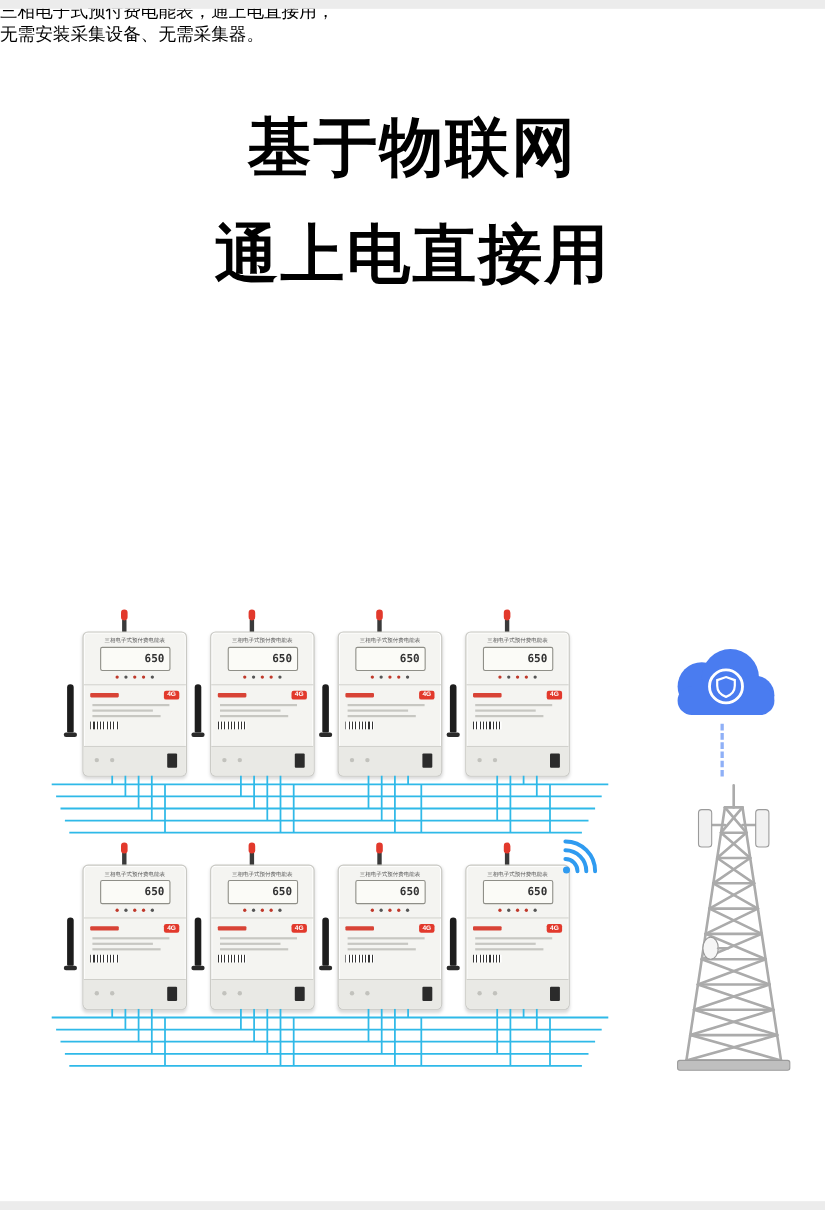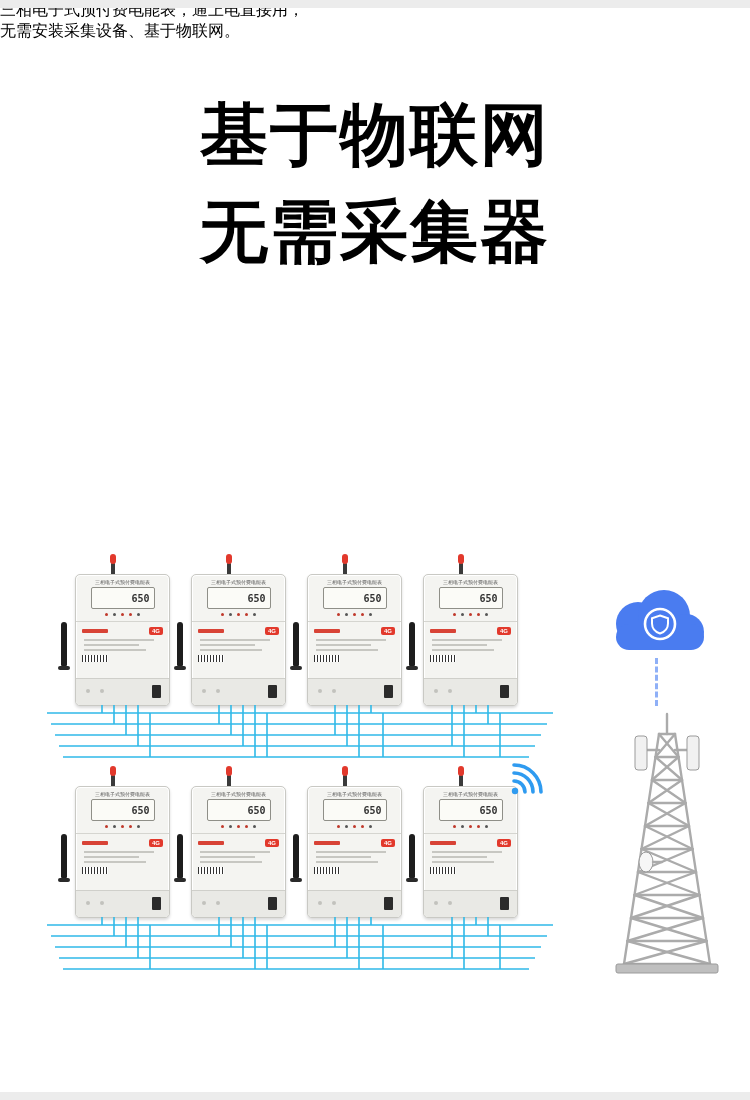--- a/index.html
+++ b/index.html
@@ -2,21 +2,21 @@
 <html><head>
 <meta charset="utf-8">
 <style>
   html,body{margin:0;padding:0;background:#fff;}
   .page{position:relative;width:750px;height:1100px;background:#ffffff;overflow:hidden;
         font-family:"Liberation Sans",sans-serif;}
   .bar{position:absolute;left:0;width:750px;height:8px;background:#ececec;}
   .bar.top{top:0}.bar.bottom{bottom:0}
 
   .headline{position:absolute;top:86px;left:0;width:750px;margin:0;text-align:center;
-            font-size:68px;line-height:97px;font-weight:900;color:#000;letter-spacing:2px;}
+            font-size:58px;line-height:97px;font-weight:900;color:#000;letter-spacing:2px;}
   .subtitle{position:absolute;top:396px;left:0;width:750px;margin:0;text-align:center;
             font-size:29px;line-height:47px;font-weight:500;color:#111;}
 
   
   .meter-row{position:absolute;display:flex;gap:21px;}
   #row1{left:75px;top:560px;}
   #row2{left:75px;top:772px;}
 
   .meter{position:relative;width:95px;height:146px;}
   .ant-top{position:absolute;left:36px;top:2px;width:4px;height:15px;background:#3a3a3a;border-radius:2px;}
@@ -61,27 +61,27 @@
   .wifi{position:absolute;left:504px;top:750px;width:50px;height:50px;}
 </style>
 </head>
 <body>
 
 <div class="page">
   <div class="bar top"></div>
 
   <h1 class="headline">
     <div>基于物联网</div>
-    <div>无需采集器</div>
+    <div>通上电直接用</div>
   </h1>
 
   <p class="subtitle">
     </p>
     <div>三相电子式预付费电能表，通上电直接用，</div>
-    <div>无需安装采集设备、基于物联网。</div>
+    <div>无需安装采集设备、无需采集器。</div>
   <p></p>
 
   <div class="meter-row" id="row1">
   <div class="meter">
     <div class="ant-top">
           <i class="tip"></i>
         </div>
     <div class="ext-ant"></div>
     <div class="m-body">
       <div class="m-title">三相电子式预付费电能表</div>

